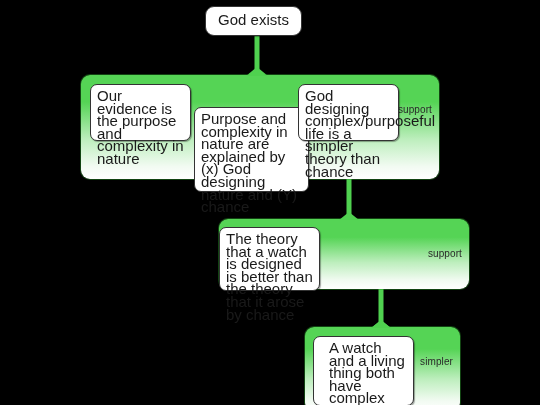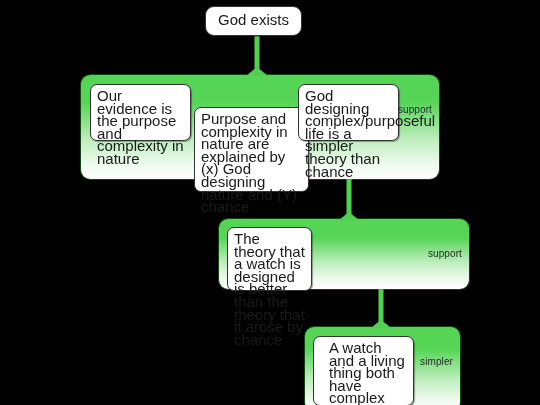--- a/index.html
+++ b/index.html
@@ -125,21 +125,21 @@
   <div class="stem" style="left:338px; top:141px; width:22px; height:82px;">
     <div class="shaft"></div>
     <div class="flare"></div>
   </div>
 
   <div class="group" style="left:219px; top:219px; width:250px; height:70px;">
     <div class="group-notch" style="left:120px;"></div>
     <div class="group-label">support</div>
   </div>
 
-  <div class="box" style="left:227px; top:227px; width:85px; height:64px;">
+  <div class="box" style="left:219px; top:227px; width:101px; height:64px;">
     <span>The theory that a watch is designed is better than the theory that it arose by chance</span>
   </div>
 
 
   <div class="stem" style="left:370px; top:259px; width:22px; height:70px;">
     <div class="shaft"></div>
     <div class="flare"></div>
   </div>
 
   <div class="group" style="left:305px; top:327px; width:155px; height:84px;">

